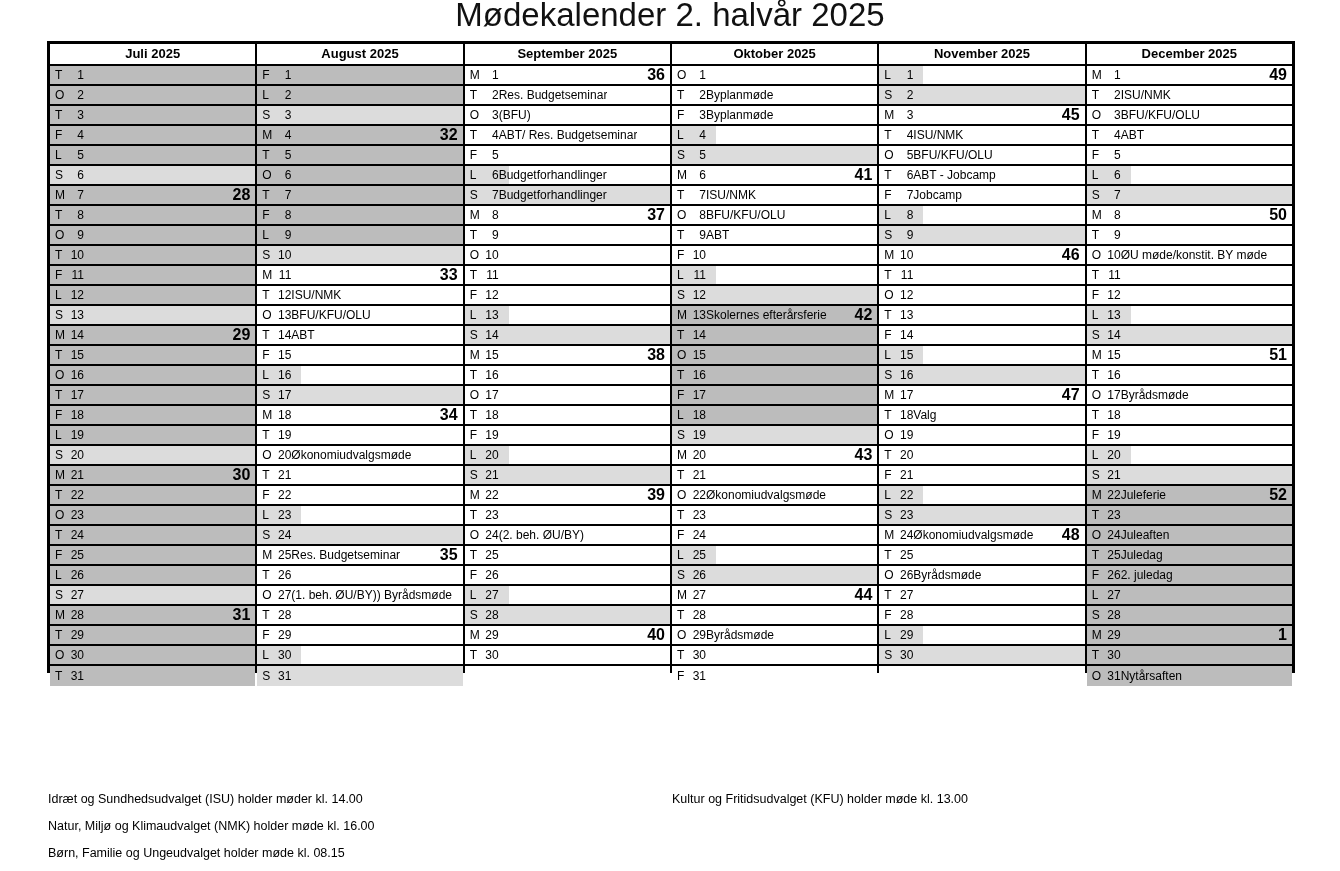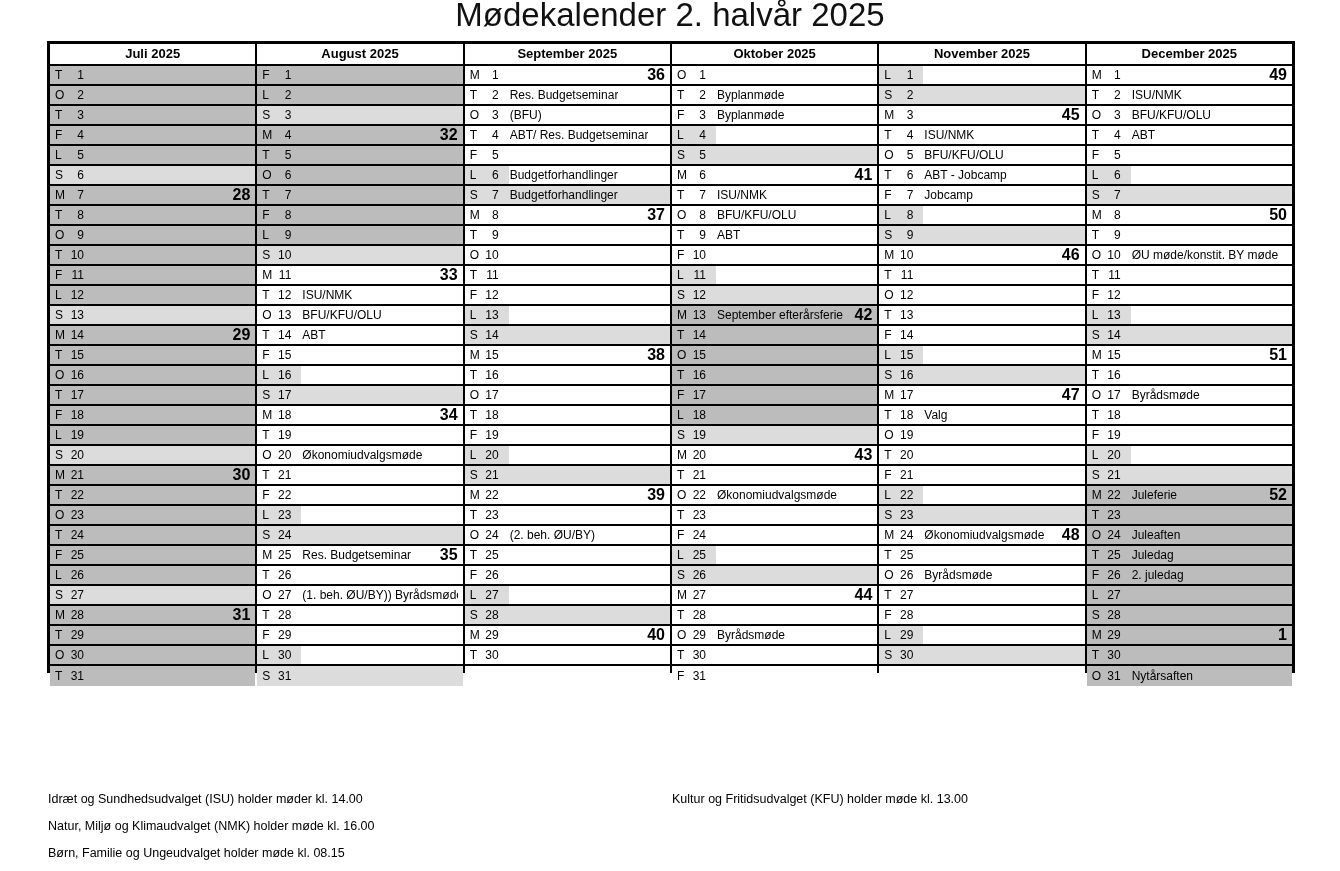--- a/index.html
+++ b/index.html
@@ -53,21 +53,21 @@
   .day-row.s-light { background: var(--light); }
 
   .satbox {
     position: absolute; left: 0; top: 0; bottom: 0; width: 44px;
     background: var(--light);
   }
   .d-letter, .d-num, .d-text, .d-week { position: relative; z-index: 1; }
 
   .d-letter { display: inline-block; width: 13px; flex: 0 0 auto; }
   .d-num    { display: inline-block; width: 16px; text-align: right; flex: 0 0 auto; }
-  .d-text   { margin-left: 11px; flex: 0 1 auto; overflow: hidden; }
+  .d-text   { margin-left: 0; flex: 0 1 auto; overflow: hidden; }
   .d-week   { margin-left: auto; font-weight: bold; font-size: 16px; padding-left: 4px; flex: 0 0 auto; }
 
   .footnotes { position: absolute; top: 792px; left: 0; width: 100%; font-size: 12.5px; }
   .fn-col { position: absolute; top: 0; }
   .fn-left  { left: 48px; }
   .fn-right { left: 672px; }
   .fn-line { margin: 0 0 13px 0; line-height: 14px; }
 </style>
 </head>
 <body>
@@ -548,21 +548,21 @@
             <span class="d-letter">L</span>
             <span class="d-num">11</span>
           </div>
           <div class="day-row s-light">
             <span class="d-letter">S</span>
             <span class="d-num">12</span>
           </div>
           <div class="day-row s-dark">
             <span class="d-letter">M</span>
             <span class="d-num">13</span>
-            <span class="d-text">September efterårsferie</span>
+            <span class="d-text">Skolernes efterårsferie</span>
             <span class="d-week">42</span>
           </div>
           <div class="day-row s-dark">
             <span class="d-letter">T</span>
             <span class="d-num">14</span>
           </div>
           <div class="day-row s-dark">
             <span class="d-letter">O</span>
             <span class="d-num">15</span>
           </div>

